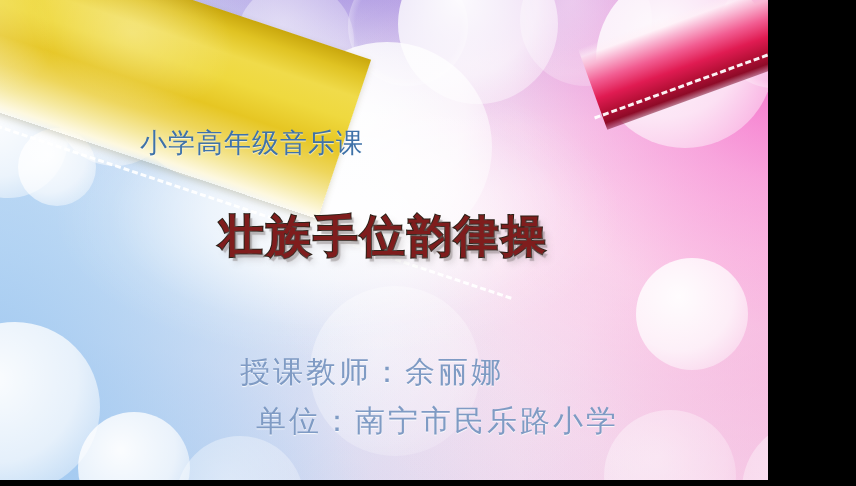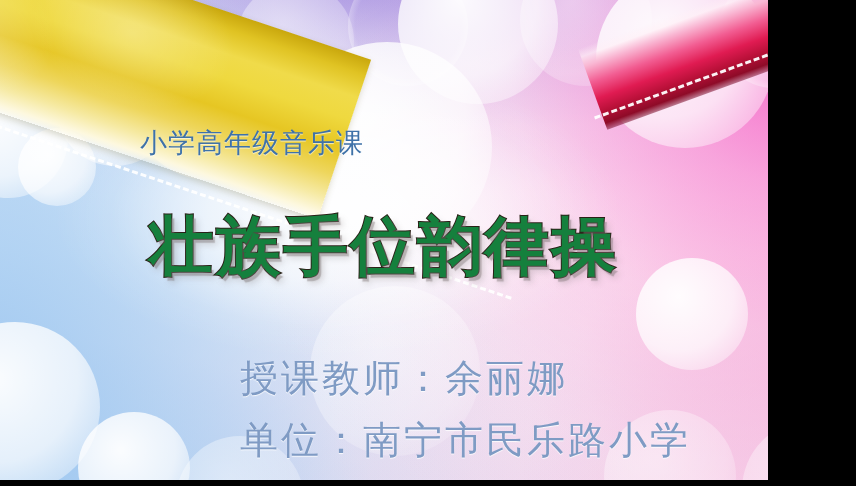--- a/index.html
+++ b/index.html
@@ -156,47 +156,47 @@
     white-space: nowrap;
     text-shadow: 0 1px 1px rgba(255,255,255,0.7);
   }
 
   .main-title {
     position: absolute;
     left: 0;
     right: 0;
     top: 214px;
     text-align: center;
-    font-size: 64px;
+    font-size: 44px;
     line-height: 1;
     letter-spacing: 3px;
     font-weight: 700;
     font-family: "DejaVu Sans", "Liberation Sans", sans-serif;
-    color: #15803d;
+    color: #7f1d1d;
     -webkit-text-stroke: 2px #2b2118;
     paint-order: stroke fill;
     text-shadow:
       3px 4px 1px rgba(120,110,110,0.42),
       5px 6px 6px rgba(120,110,110,0.25);
     white-space: nowrap;
   }
 
   .credits {
     position: absolute;
     left: 240px;
     top: 348px;
     font-family: "Liberation Serif", "DejaVu Serif", serif;
     color: #7f9bc4;
-    font-size: 38px;
+    font-size: 30px;
     line-height: 1.62;
     letter-spacing: 3px;
     white-space: nowrap;
     text-shadow: 0 1px 1px rgba(255,255,255,0.85);
   }
-  .credits .line2 { margin-left: 0; }
+  .credits .line2 { margin-left: 16px; }
 
   .bottom-bar {
     position: absolute;
     left: 0;
     right: 0;
     bottom: 0;
     height: 6px;
     background: #000000;
   }
 </style>

